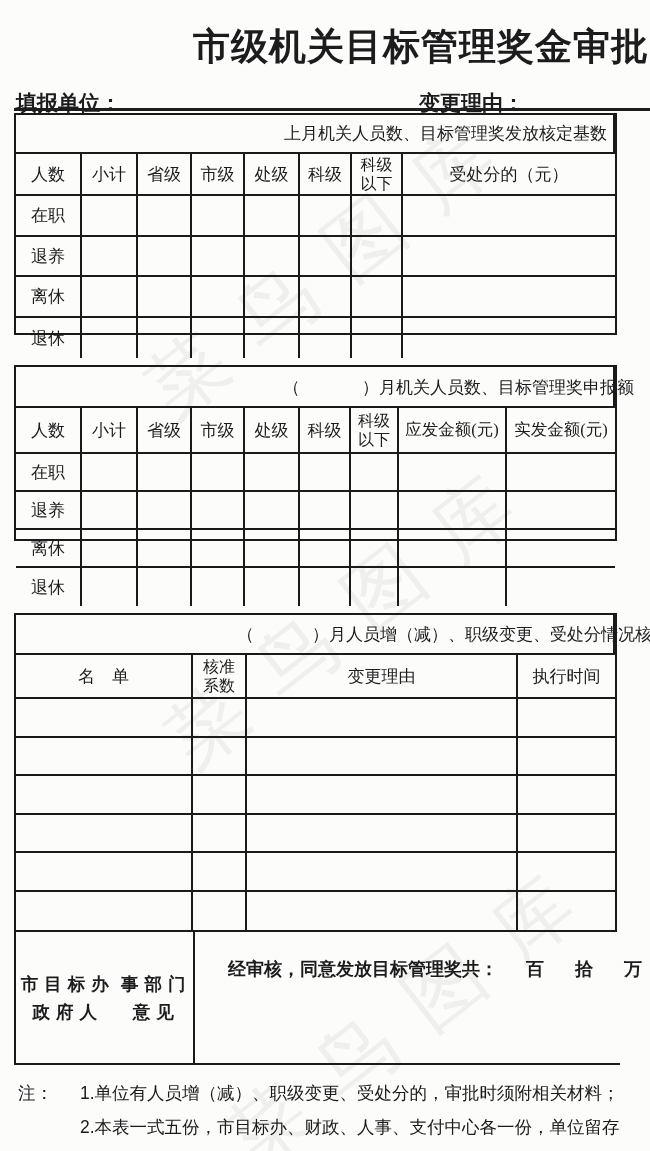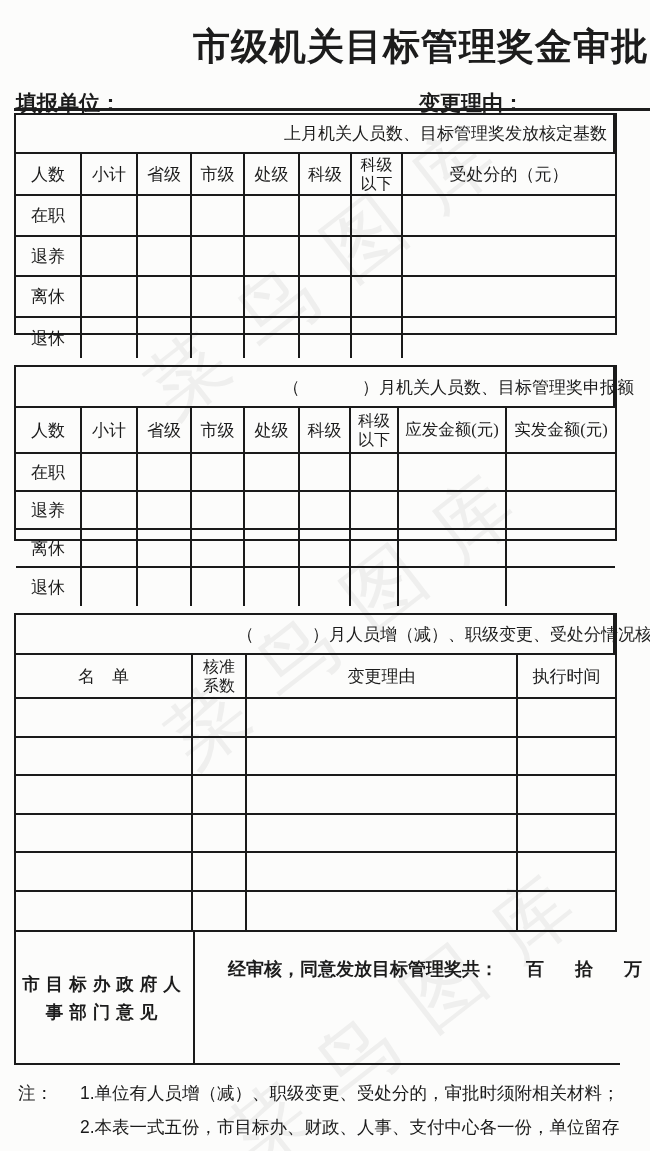--- a/index.html
+++ b/index.html
@@ -45,21 +45,21 @@
   .gap62{display:inline-block; width:62px;}
   .gap58{display:inline-block; width:58px;}
   #t1{top:113px; height:222px; grid-template-columns:66px 56px 54px 53px 55px 52px 51px 212px; grid-template-rows:39px 42px 41px 40px 41px 40px;}
   #t2{top:365px; height:176px; grid-template-columns:66px 56px 54px 53px 55px 51px 48px 108px 108px; grid-template-rows:41px 46px 38px 38px 38px 38px;}
   #t3{top:613px; height:319px; grid-template-columns:177px 54px 271px 97px; grid-template-rows:40px 44px 39px 38px 39px 38px 39px 38px;}
   
   .vline{width:2px; background:#1a1a1a;}
   .hline{height:2px; background:#1a1a1a;}
   .dept{
     left:16px; top:932px; width:177px; height:131px;
-    display:flex; flex-direction:column; align-items:center; justify-content:center;
+    display:flex; flex-direction:row; align-items:center; justify-content:center;
     font-size:17.5px; font-weight:bold; letter-spacing:6px; line-height:28px;
     text-align:center;
   }
   .statement{
     left:228px; top:957px; font-size:18px; font-weight:bold; white-space:nowrap;
   }
   .unit{display:inline-block;}
   .u1{margin-left:28px;} .u2{margin-left:31px;} .u3{margin-left:31px;}
   
   .notes{

